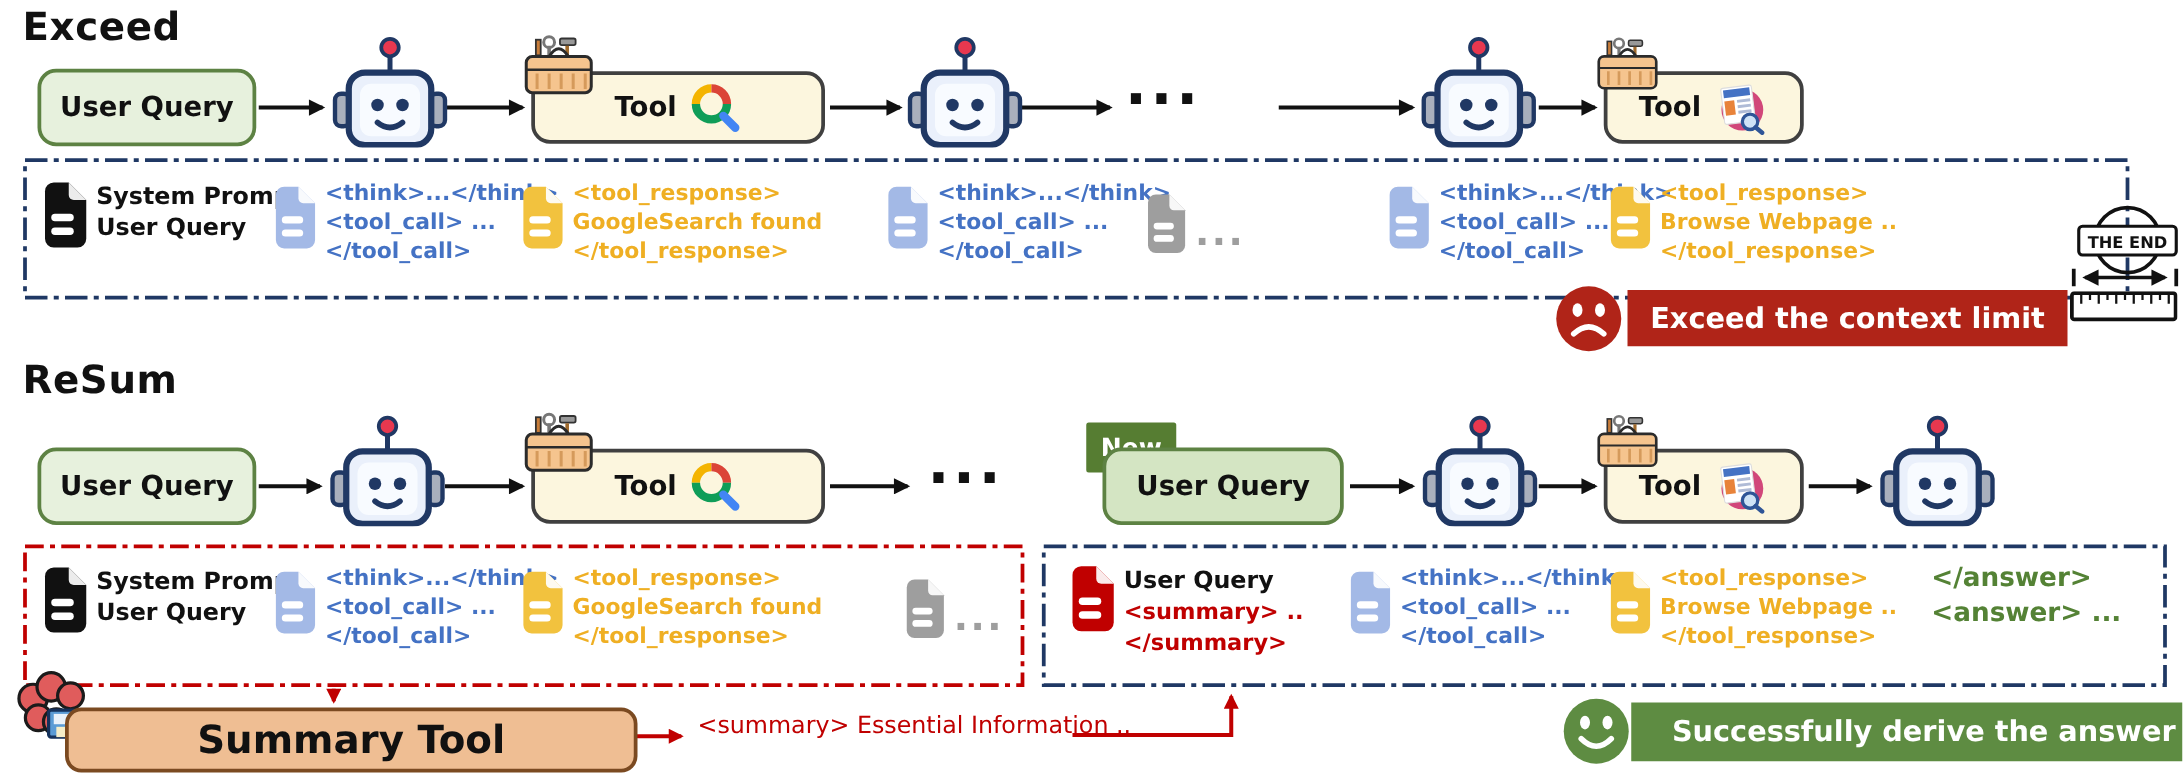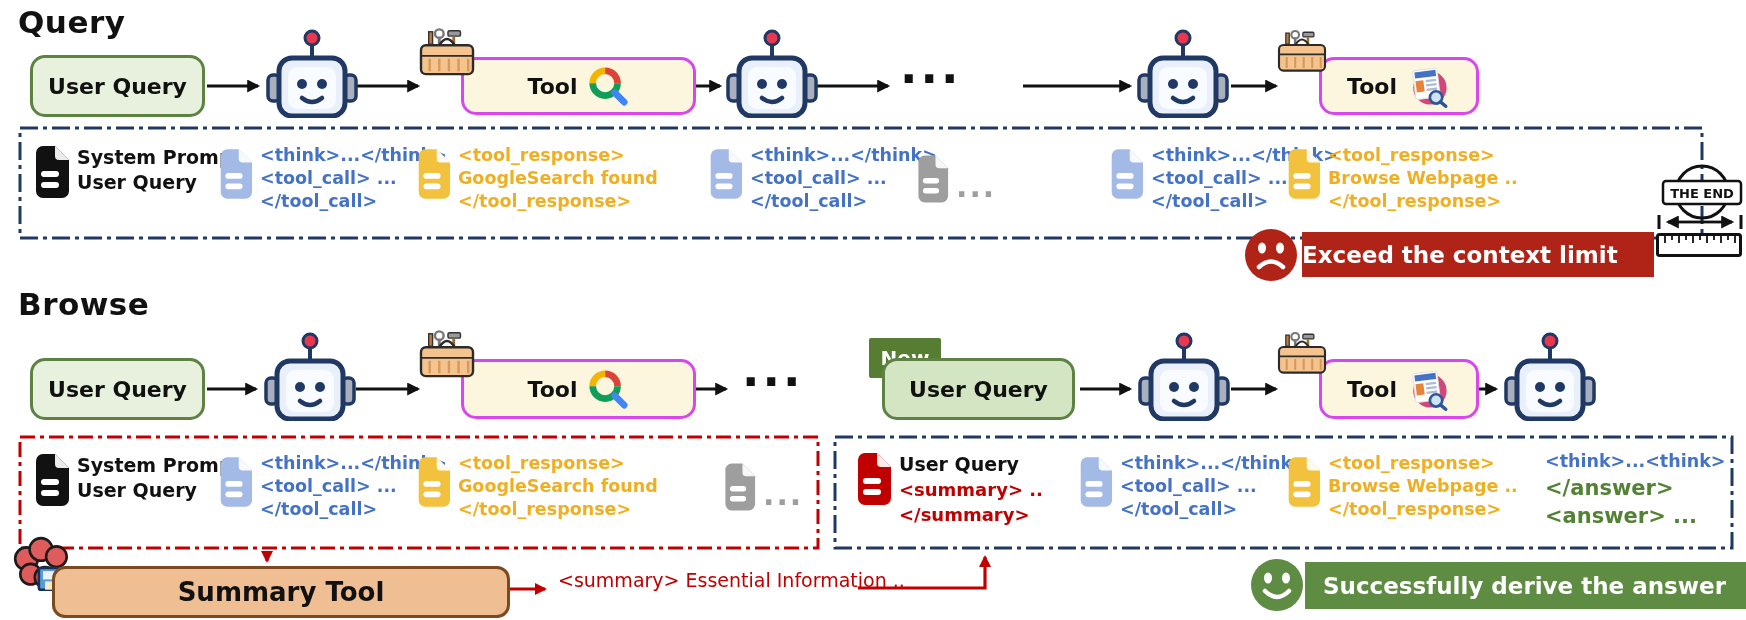--- a/index.html
+++ b/index.html
@@ -4,34 +4,34 @@
 <style>
   html,body{margin:0;padding:0;background:#fff;}
   .stage{position:relative;width:1746px;height:620px;background:#fff;overflow:hidden;
          font-family:"DejaVu Sans","Liberation Sans",sans-serif;color:#111;}
   .abs{position:absolute;}
   .sec-title{font-size:31px;font-weight:900;letter-spacing:0.5px;color:#111;}
   .flow-box{border-radius:15px;display:flex;align-items:center;justify-content:center;gap:10px;
             box-sizing:border-box;font-weight:700;font-size:22px;color:#111;}
   .green-box{background:#E7F1DD;border:3px solid #5D8243;}
   .green-box2{background:#D4E5C3;border:3px solid #5D8243;}
-  .yellow-box{background:#FCF6DE;border:3px solid #d946ef;margin-left:36px;}
+  .yellow-box{background:#FCF6DE;border:3px solid #404040;}
   .tan-box{background:#EFBE93;border:3.5px solid #7B4A21;border-radius:13px;
-           display:flex;align-items:center;justify-content:center;font-weight:700;font-size:26px;}
+           display:flex;align-items:center;justify-content:center;font-weight:700;font-size:31px;}
   .new-badge{background:#567D32;color:#fff;font-weight:700;font-size:20px;display:flex;
              align-items:center;justify-content:center;border-radius:2px;}
   .doc{display:flex;gap:7px;align-items:flex-start;}
   .lines{font-weight:700;font-size:17.5px;line-height:23px;white-space:nowrap;}
   .lines.big{font-size:19px;line-height:25px;}
   .c-black{color:#111;}
   .c-blue{color:#4472C4;}
   .c-gold{color:#EFAF23;}
   .dots-row{font-weight:900;font-size:46px;line-height:1;letter-spacing:3px;color:#111;}
   .dots-ctx{font-weight:900;font-size:30px;line-height:1;letter-spacing:2px;color:#9E9E9E;}
-  .banner{display:flex;align-items:center;justify-content:flex-start;color:#fff;
+  .banner{display:flex;align-items:center;justify-content:center;color:#fff;
           font-weight:700;font-size:23px;white-space:nowrap;}
   .banner.red{background:#B02418;}
   .banner.green{background:#5E8C42;padding-left:18px;}
   .sum-out{font-weight:400;font-size:19px;line-height:27px;color:#C00000;white-space:nowrap;}
   .final-lines div{white-space:nowrap;}
   .fl-think{color:#4472C4;font-weight:700;font-size:17.5px;line-height:26px;}
   .fl-ans{color:#548235;font-weight:700;font-size:21px;line-height:28px;}
   .mix-line1{color:#111;font-weight:700;font-size:19px;line-height:25px;}
   .mix-rest{color:#C00000;font-weight:700;font-size:18px;line-height:25px;}
 </style>
@@ -132,21 +132,21 @@
     <line x1="664" y1="389" x2="726" y2="389" stroke="#111" stroke-width="3.2" marker-end="url(#mk-black)"></line>
     <line x1="1080" y1="389" x2="1130" y2="389" stroke="#111" stroke-width="3.2" marker-end="url(#mk-black)"></line>
     <line x1="1231" y1="389" x2="1276" y2="389" stroke="#111" stroke-width="3.2" marker-end="url(#mk-black)"></line>
     <line x1="1447" y1="389" x2="1496" y2="389" stroke="#111" stroke-width="3.2" marker-end="url(#mk-black)"></line>
 
     <line x1="267" y1="551" x2="267" y2="561" stroke="#C00000" stroke-width="3.2" marker-end="url(#mk-red)"></line>
     <line x1="508" y1="589" x2="545" y2="589" stroke="#C00000" stroke-width="3.2" marker-end="url(#mk-red)"></line>
     <path d="M858 588 H985 V557" fill="none" stroke="#C00000" stroke-width="3.2" marker-end="url(#mk-red)"></path>
   </svg>
 
-  <div class="abs sec-title" style="left:18px;top:4px">Query</div>
+  <div class="abs sec-title" style="left:18px;top:4px">Exceed</div>
 
   <div class="abs flow-box green-box" style="left:30px;top:55px;width:175px;height:62px">
     <span>User Query</span>
   </div>
 
   <svg class="abs" style="left:264px;top:28px" width="96" height="90" viewBox="0 0 96 90">
       <use href="#sym-robot"></use>
     </svg>
 
   <div class="abs flow-box yellow-box" style="left:425px;top:57px;width:235px;height:58px">
@@ -280,21 +280,21 @@
   <svg class="abs" style="left:1244px;top:228px" width="54" height="54" viewBox="0 0 54 54">
     <circle cx="27" cy="27" r="26" fill="#B02418"></circle>
     <ellipse cx="18" cy="20" rx="4" ry="5.5" fill="#fff"></ellipse>
     <ellipse cx="36" cy="20" rx="4" ry="5.5" fill="#fff"></ellipse>
     <path d="M15 39 Q27 28 39 39" stroke="#fff" stroke-width="4.5" fill="none" stroke-linecap="round"></path>
   </svg>
   <div class="abs banner red" style="left:1302px;top:232px;width:352px;height:45px">
     <span>Exceed the context limit</span>
   </div>
 
-  <div class="abs sec-title" style="left:18px;top:286px">Browse</div>
+  <div class="abs sec-title" style="left:18px;top:286px">ReSum</div>
 
   <div class="abs flow-box green-box" style="left:30px;top:358px;width:175px;height:62px">
     <span>User Query</span>
   </div>
 
   <svg class="abs" style="left:262px;top:331px" width="96" height="90" viewBox="0 0 96 90">
       <use href="#sym-robot"></use>
     </svg>
 
   <div class="abs flow-box yellow-box" style="left:425px;top:359px;width:235px;height:60px">
@@ -410,21 +410,20 @@
         <use href="#sym-doc"></use>
       </svg>
     <div class="lines c-gold" style="margin-top:-4px">
       <div>&lt;tool_response&gt;</div>
       <div>Browse Webpage ..</div>
       <div>&lt;/tool_response&gt;</div>
     </div>
   </div>
 
   <div class="abs final-lines" style="left:1545px;top:448px">
-    <div class="fl-think">&lt;think&gt;...&lt;think&gt;</div>
     <div class="fl-ans">&lt;/answer&gt;</div>
     <div class="fl-ans">&lt;answer&gt; ...</div>
   </div>
 
   <svg class="abs" style="left:1250px;top:558px" width="54" height="54" viewBox="0 0 54 54">
     <circle cx="27" cy="27" r="26" fill="#5E8C42"></circle>
     <ellipse cx="18" cy="20" rx="4" ry="5.5" fill="#fff"></ellipse>
     <ellipse cx="36" cy="20" rx="4" ry="5.5" fill="#fff"></ellipse>
     <path d="M15 33 Q27 45 39 33" stroke="#fff" stroke-width="4.5" fill="none" stroke-linecap="round"></path>
   </svg>

